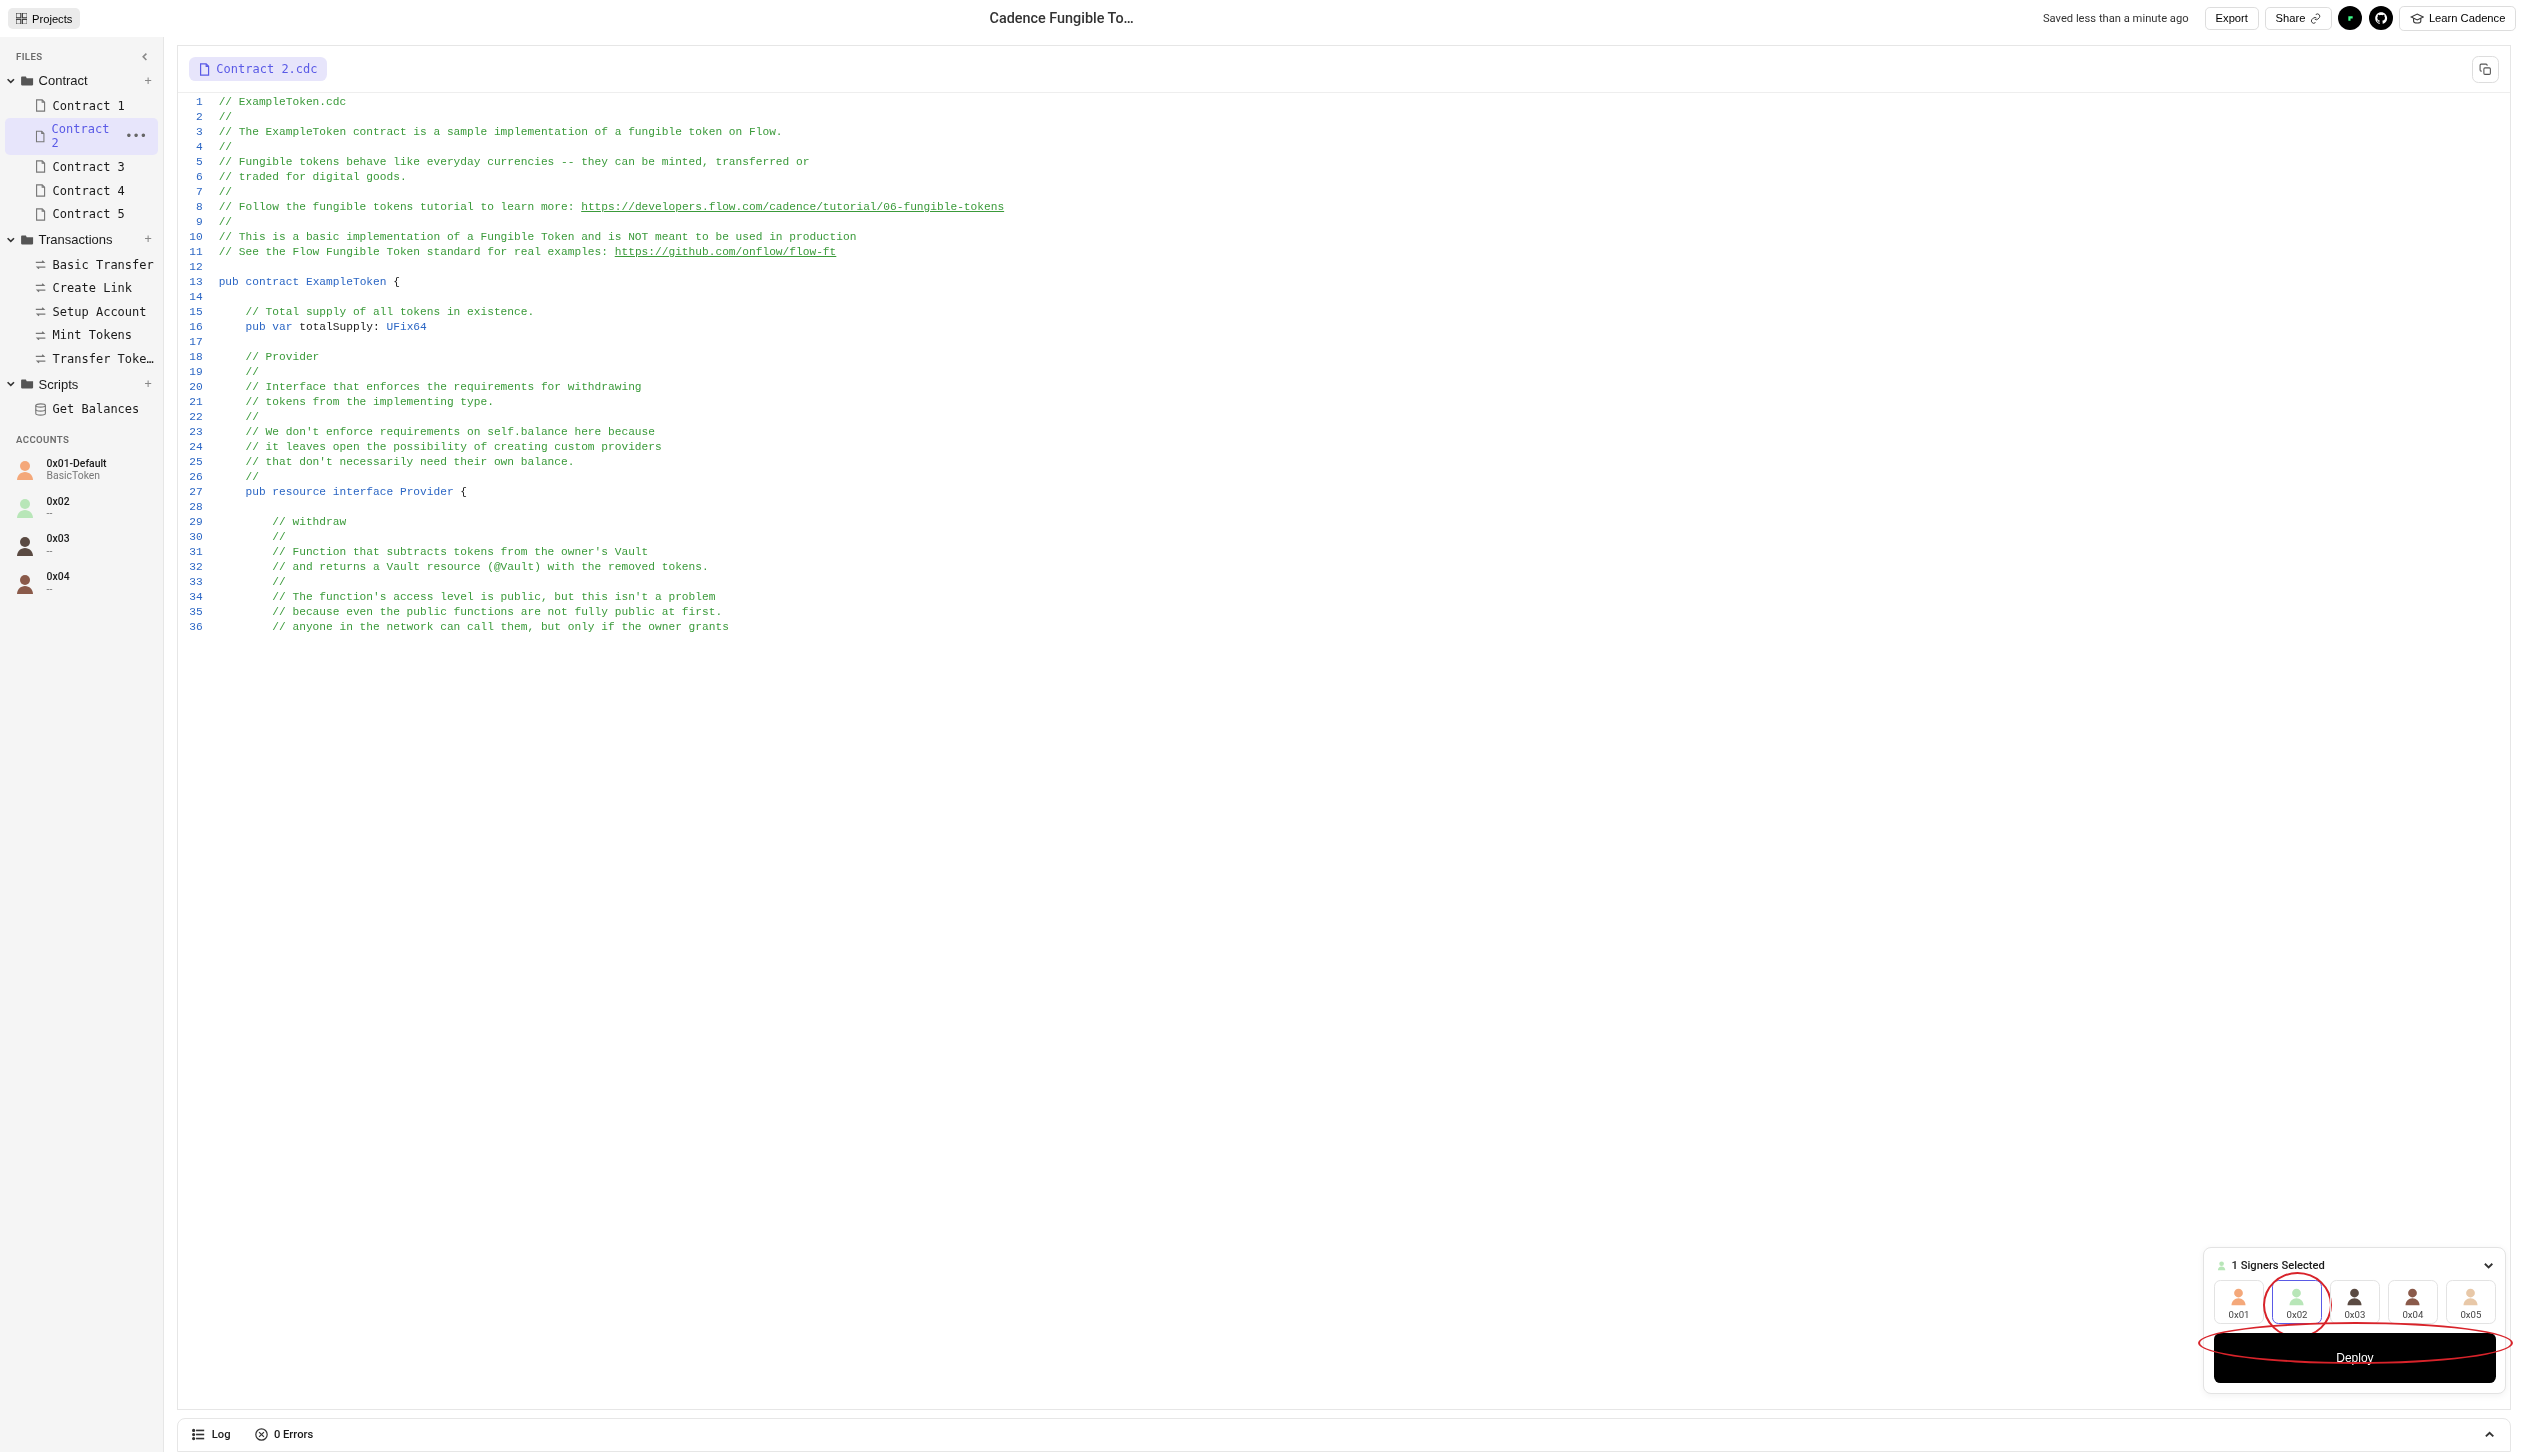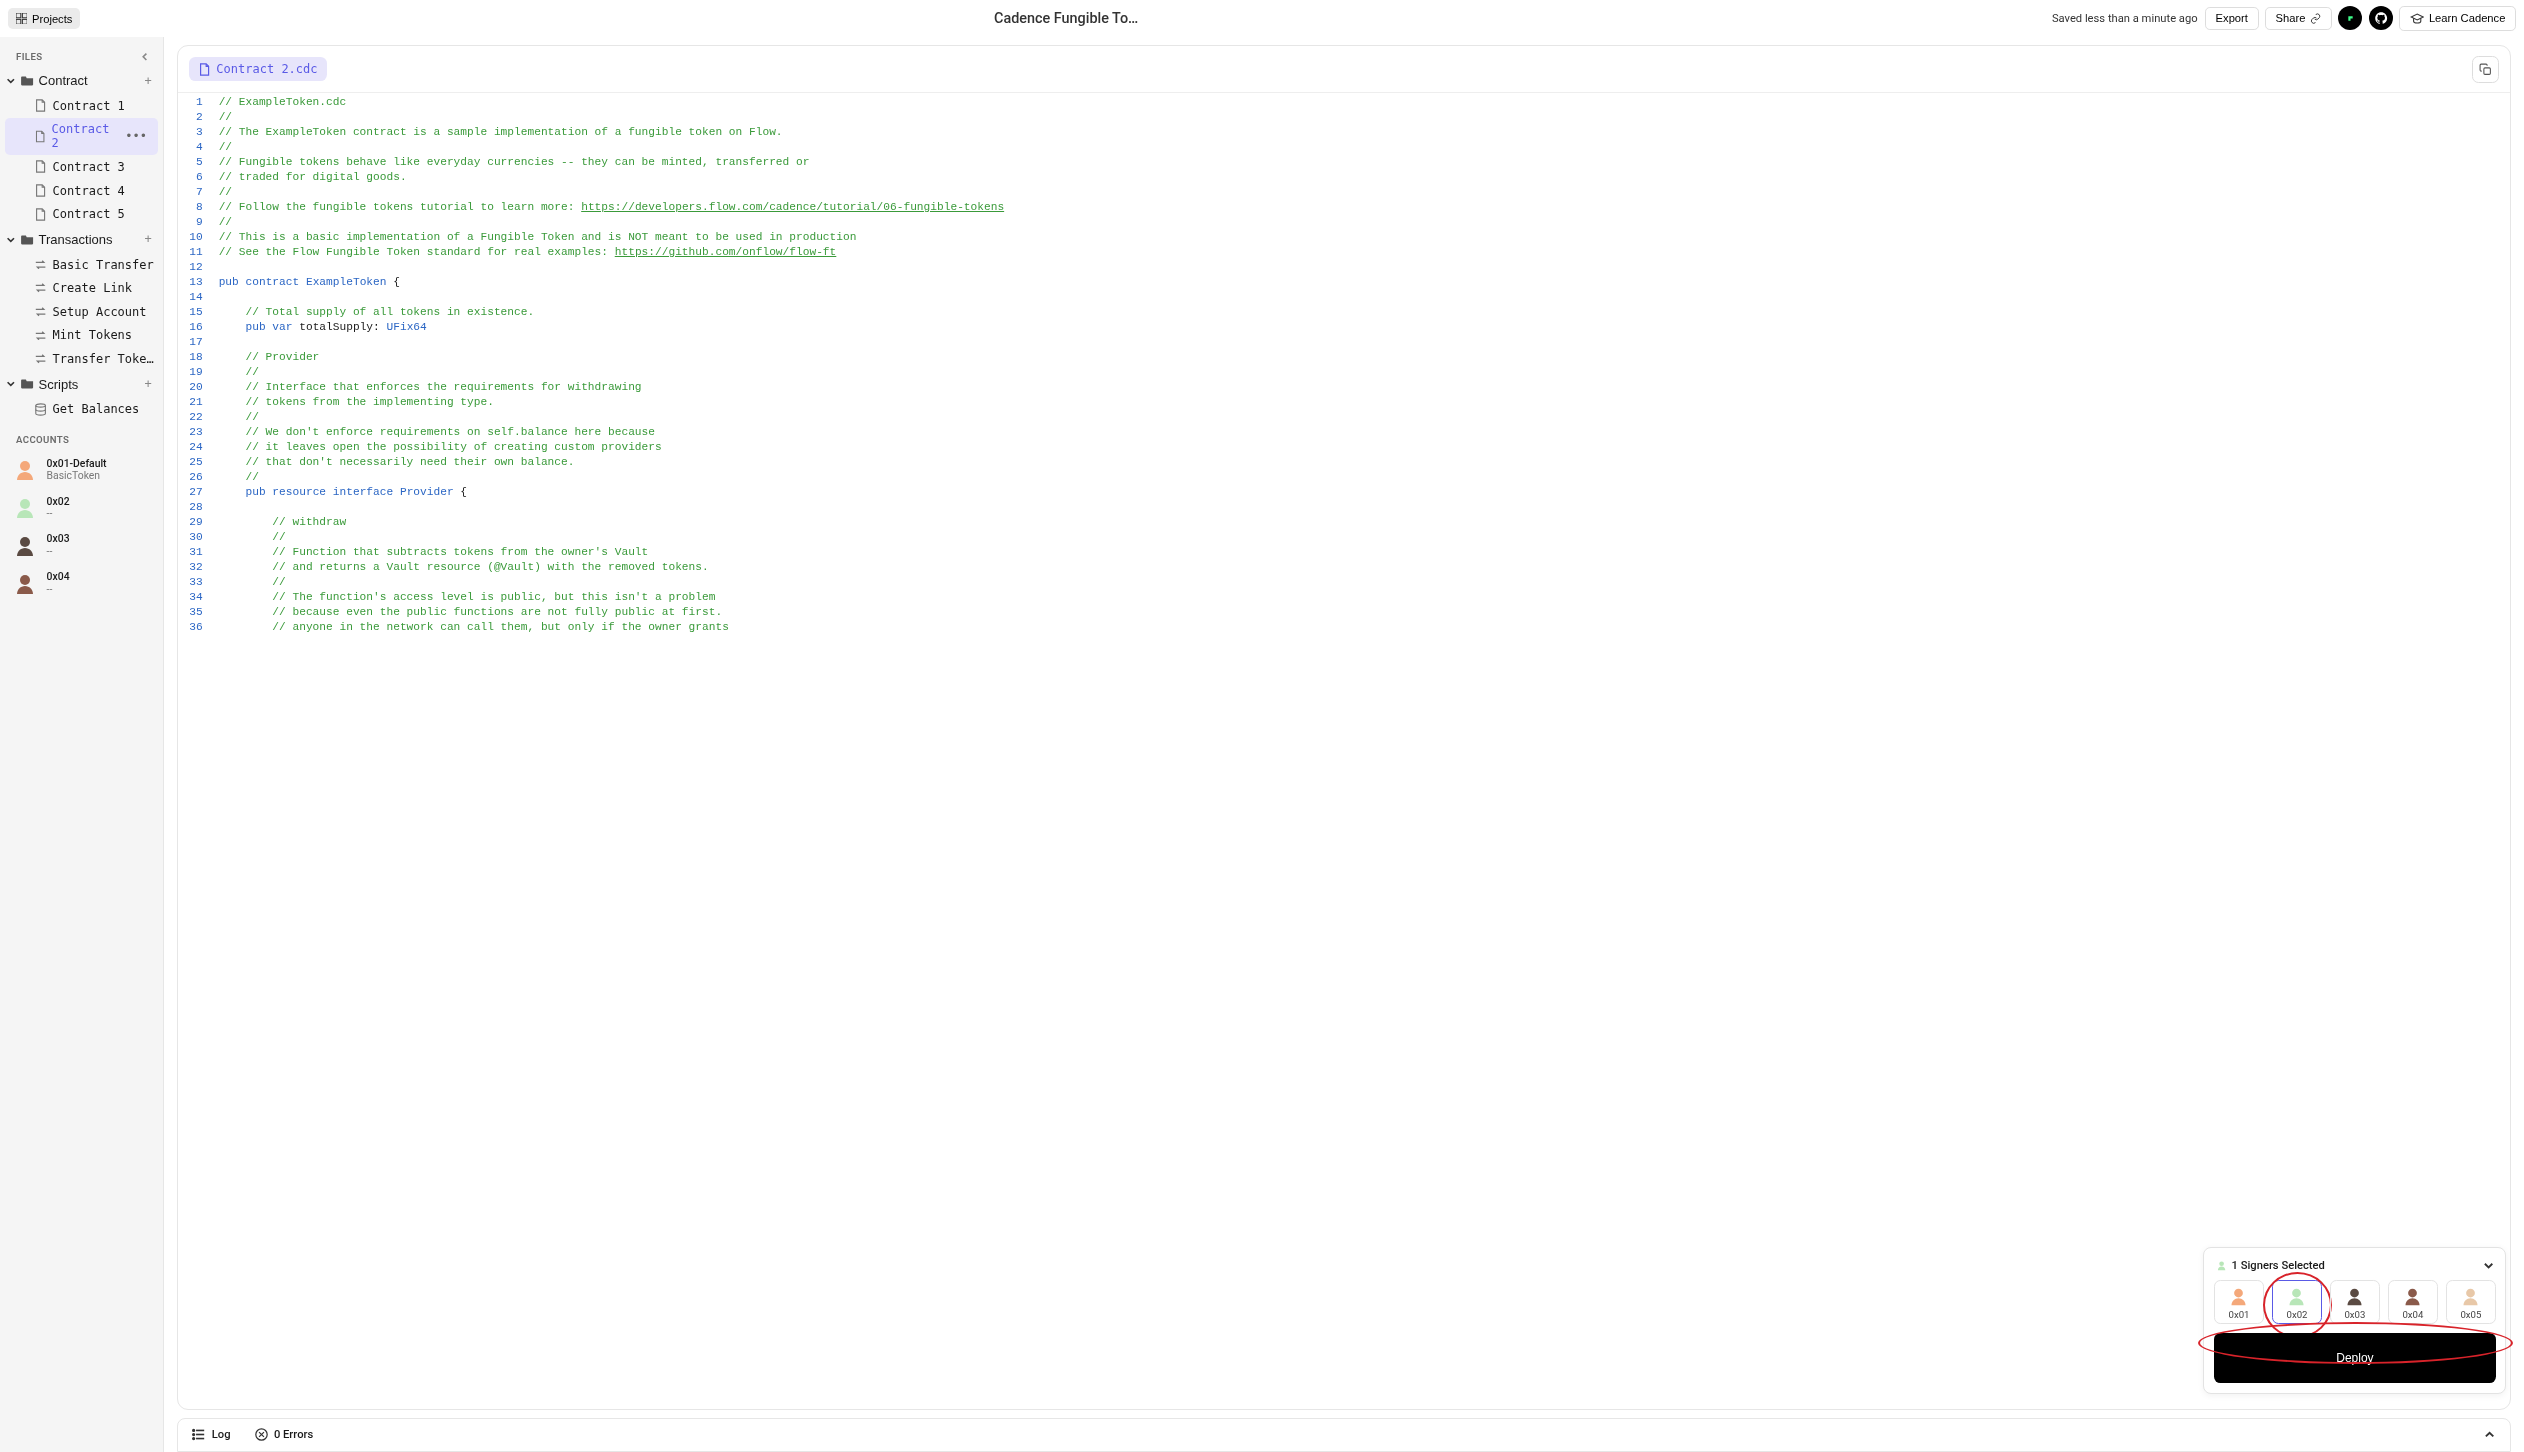--- a/index.html
+++ b/index.html
@@ -34,21 +34,21 @@
   text-align: center;
   font-size: 14.4px;
   font-weight: 500;
   color: #333;
 }
 .topbar-right {
   display: flex;
   align-items: center;
   gap: 6.4px;
 }
-.saved-text { font-size: 11.2px; color: #333; margin-right: 1px; }
+.saved-text { font-size: 11.2px; color: #333; margin-right: 10px; }
 .btn-outline {
   background: #fff;
   border: 0.8px solid #ddd;
   border-radius: 4.8px;
   padding: 4.8px 9.6px;
   display: inline-flex;
   align-items: center;
   gap: 4.8px;
   font-size: 11.2px;
   cursor: pointer;
@@ -123,21 +123,21 @@
 .avatar {
   width: 24px; height: 24px; border-radius: 50%;
   display: flex; align-items: center; justify-content: center;
 }
 .acc-info { display: flex; flex-direction: column; font-size: 10.4px; line-height: 1.2; }
 .acc-addr { font-weight: 500; }
 .acc-sub { color: #777; }
 .content { flex: 1; display: flex; flex-direction: column; padding: 8px 13px 0 13px; overflow: hidden; position: relative; }
 .editor-card {
   border: 0.8px solid #e6e6e6;
-  border-radius: 11px;
+  border-radius: 0;
   flex: 1;
   display: flex;
   flex-direction: column;
   overflow: hidden;
   position: relative;
 }
 .tabs-row {
   display: flex;
   align-items: center;
   padding: 9.6px 11.2px;

